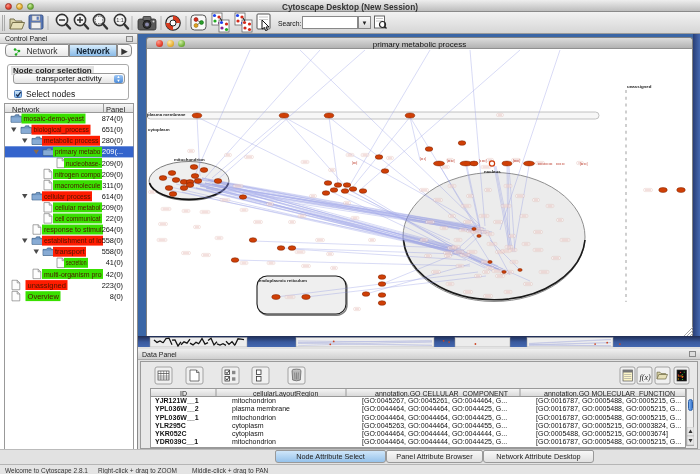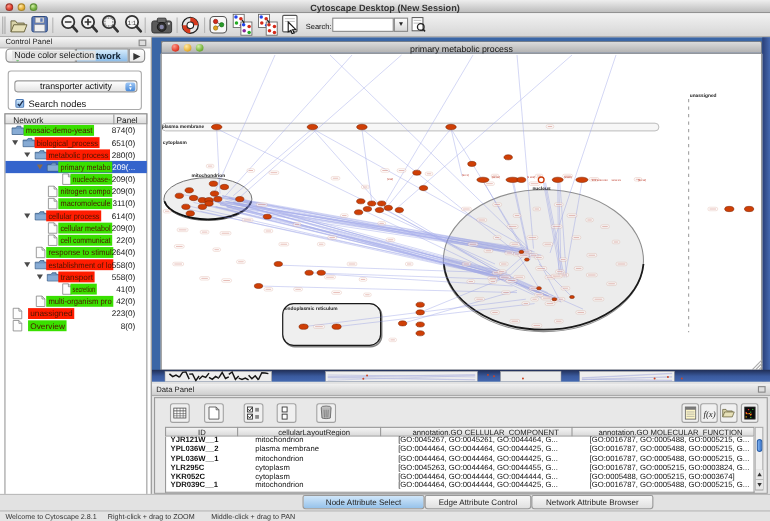--- a/index.html
+++ b/index.html
@@ -17,21 +17,21 @@
 .searchicon { position:absolute; left:374px; top:15px; width:13px; height:15px; }
 .mdi { left:138px; top:34px; width:562px; height:315px; background:#3a66a6; }
 .cpanel { left:0; top:34px; width:138px; height:423px; background:#ffffff; border-right:1px solid #8a8a8a; }
 .cphead { position:absolute; left:0; top:0; width:137px; height:10px;
   background:linear-gradient(#f5f5f5,#d5d5d5); border-bottom:1px solid #aaa; font-size:7px; color:#222; padding-left:5px; line-height:10px; }
 .tabrow  { position:absolute; left:5px; top:10px; width:127px; height:13px; }
 .tab { position:absolute; top:0; height:13px; border:1px solid #8a8a8a; font-size:8.5px;
   text-align:center; color:#333; background:linear-gradient(#ffffff,#e8e8e8); line-height:12px; }
 .groupbox { position:absolute; left:7px; top:30px; width:122px; height:36px;
   border:1px solid #aaa; border-radius:3px; }
-.grouplab { position:absolute; left:11px; top:12px; font-size:8px; font-weight:normal; color:#222;
+.grouplab { position:absolute; left:11px; top:32px; font-size:8px; font-weight:bold; color:#222;
   background:#e2e2e2; padding:0 2px; }
 .dropdown { position:absolute; left:13px; top:39px; width:112px; height:11px; background:linear-gradient(#ffffff,#e4e4e4);
   border:1px solid #999; border-radius:3px; font-size:8px; text-align:center; line-height:10px; color:#111; }
 .spinner { position:absolute; right:1px; top:0.5px; width:9px; height:8.5px; background:linear-gradient(#9ec7f5,#4a8ad8);
   border-radius:2px; font-size:4px; color:#fff; text-align:center; line-height:4px; }
 .checkbox { position:absolute; left:14px; top:56px; width:8px; height:8px; background:linear-gradient(#cfe6fa,#7fb4e8);
   border:1px solid #4a7ab8; border-radius:1.5px; }
 .chklab { position:absolute; left:26px; top:55px; font-size:8.5px; color:#111; }
 .treebox { position:absolute; left:4px; top:69px; width:130px; height:352px; background:#fff; border:1px solid #999; }
 .treehead { position:absolute; left:4px; top:69px; width:130px; height:10px;
@@ -793,21 +793,21 @@
     <div class="tab" style="left:112px; width:15px; border-radius:0 4px 4px 0;">▶</div>
   </div>
   <div class="groupbox"></div>
   <div class="grouplab">Node color selection</div>
   <div class="dropdown">transporter activity<div class="spinner">▲<br>▼</div></div>
   <div class="checkbox">
       <svg style="display:block" width="7" height="7" viewBox="0 0 7 7">
         <path d="M1.2 3.5 L2.8 5.2 L5.8 0.8" fill="none" stroke="#1a2a4a" stroke-width="1.2"></path>
       </svg>
     </div>
-  <div class="chklab">Search nodes</div>
+  <div class="chklab">Select nodes</div>
   <div class="treebox"></div>
   <div class="treehead">
       <span style="position:absolute;left:7px;top:1px">Network</span>
       <span style="position:absolute;left:101px;top:1px">Panel</span>
       <div style="position:absolute;left:98px;top:0;width:1px;height:9px;background:#999"></div>
     </div>
 </div>
 <svg style="position:absolute;left:0px;top:103px" width="134" height="252" viewBox="0 0 134 252">
 <g transform="translate(11,11.25)">
       <path d="M0 2 L3.5 2 L4.5 0.5 L8 0.5 L8 2 L10.5 2 L10.5 8 L0 8 Z" fill="#6f96c2" stroke="#3a5d85" stroke-width="0.7"></path>
@@ -932,20 +932,20 @@
       <path d="M0 0 L5.2 0 L7.8 2.6 L7.8 9.5 L0 9.5 Z" fill="#fdfdfd" stroke="#808080" stroke-width="0.7"></path>
       <path d="M5.2 0 L5.2 2.6 L7.8 2.6" fill="none" stroke="#808080" stroke-width="0.7"></path>
     </g>
 <rect x="25.5" y="188.2" width="35" height="9.9" fill="#39e000"></rect>
 <text x="27.5" y="195.8" font-size="7.4" fill="#4d1500" textLength="31.5" lengthAdjust="spacingAndGlyphs" font-family="Liberation Sans, sans-serif">Overview</text>
 <text x="123" y="195.8" font-size="7.4" fill="#111111" text-anchor="end" font-family="Liberation Sans, sans-serif">8(0)</text>
 </svg>
 
 <div class="tabs"></div>
 <div class="btab" style="left:275px; width:111px; background:linear-gradient(#cfe6fa,#96c2ea);">Node Attribute Select</div>
-<div class="btab" style="left:386px; width:97px;">Edge Attribute Control</div>
-<div class="btab" style="left:483px; width:111px;">Network Attribute Browser</div>
+<div class="btab" style="left:386px; width:97px;">Panel Attribute Browser</div>
+<div class="btab" style="left:483px; width:111px;">Network Attribute Desktop</div>
 
 <div class="statusbar">
   <span style="left:5px">Welcome to Cytoscape 2.8.1</span>
   <span style="left:98px">Right-click + drag to ZOOM</span>
   <span style="left:192px">Middle-click + drag to PAN</span>
 </div>
 
 </body></html>

